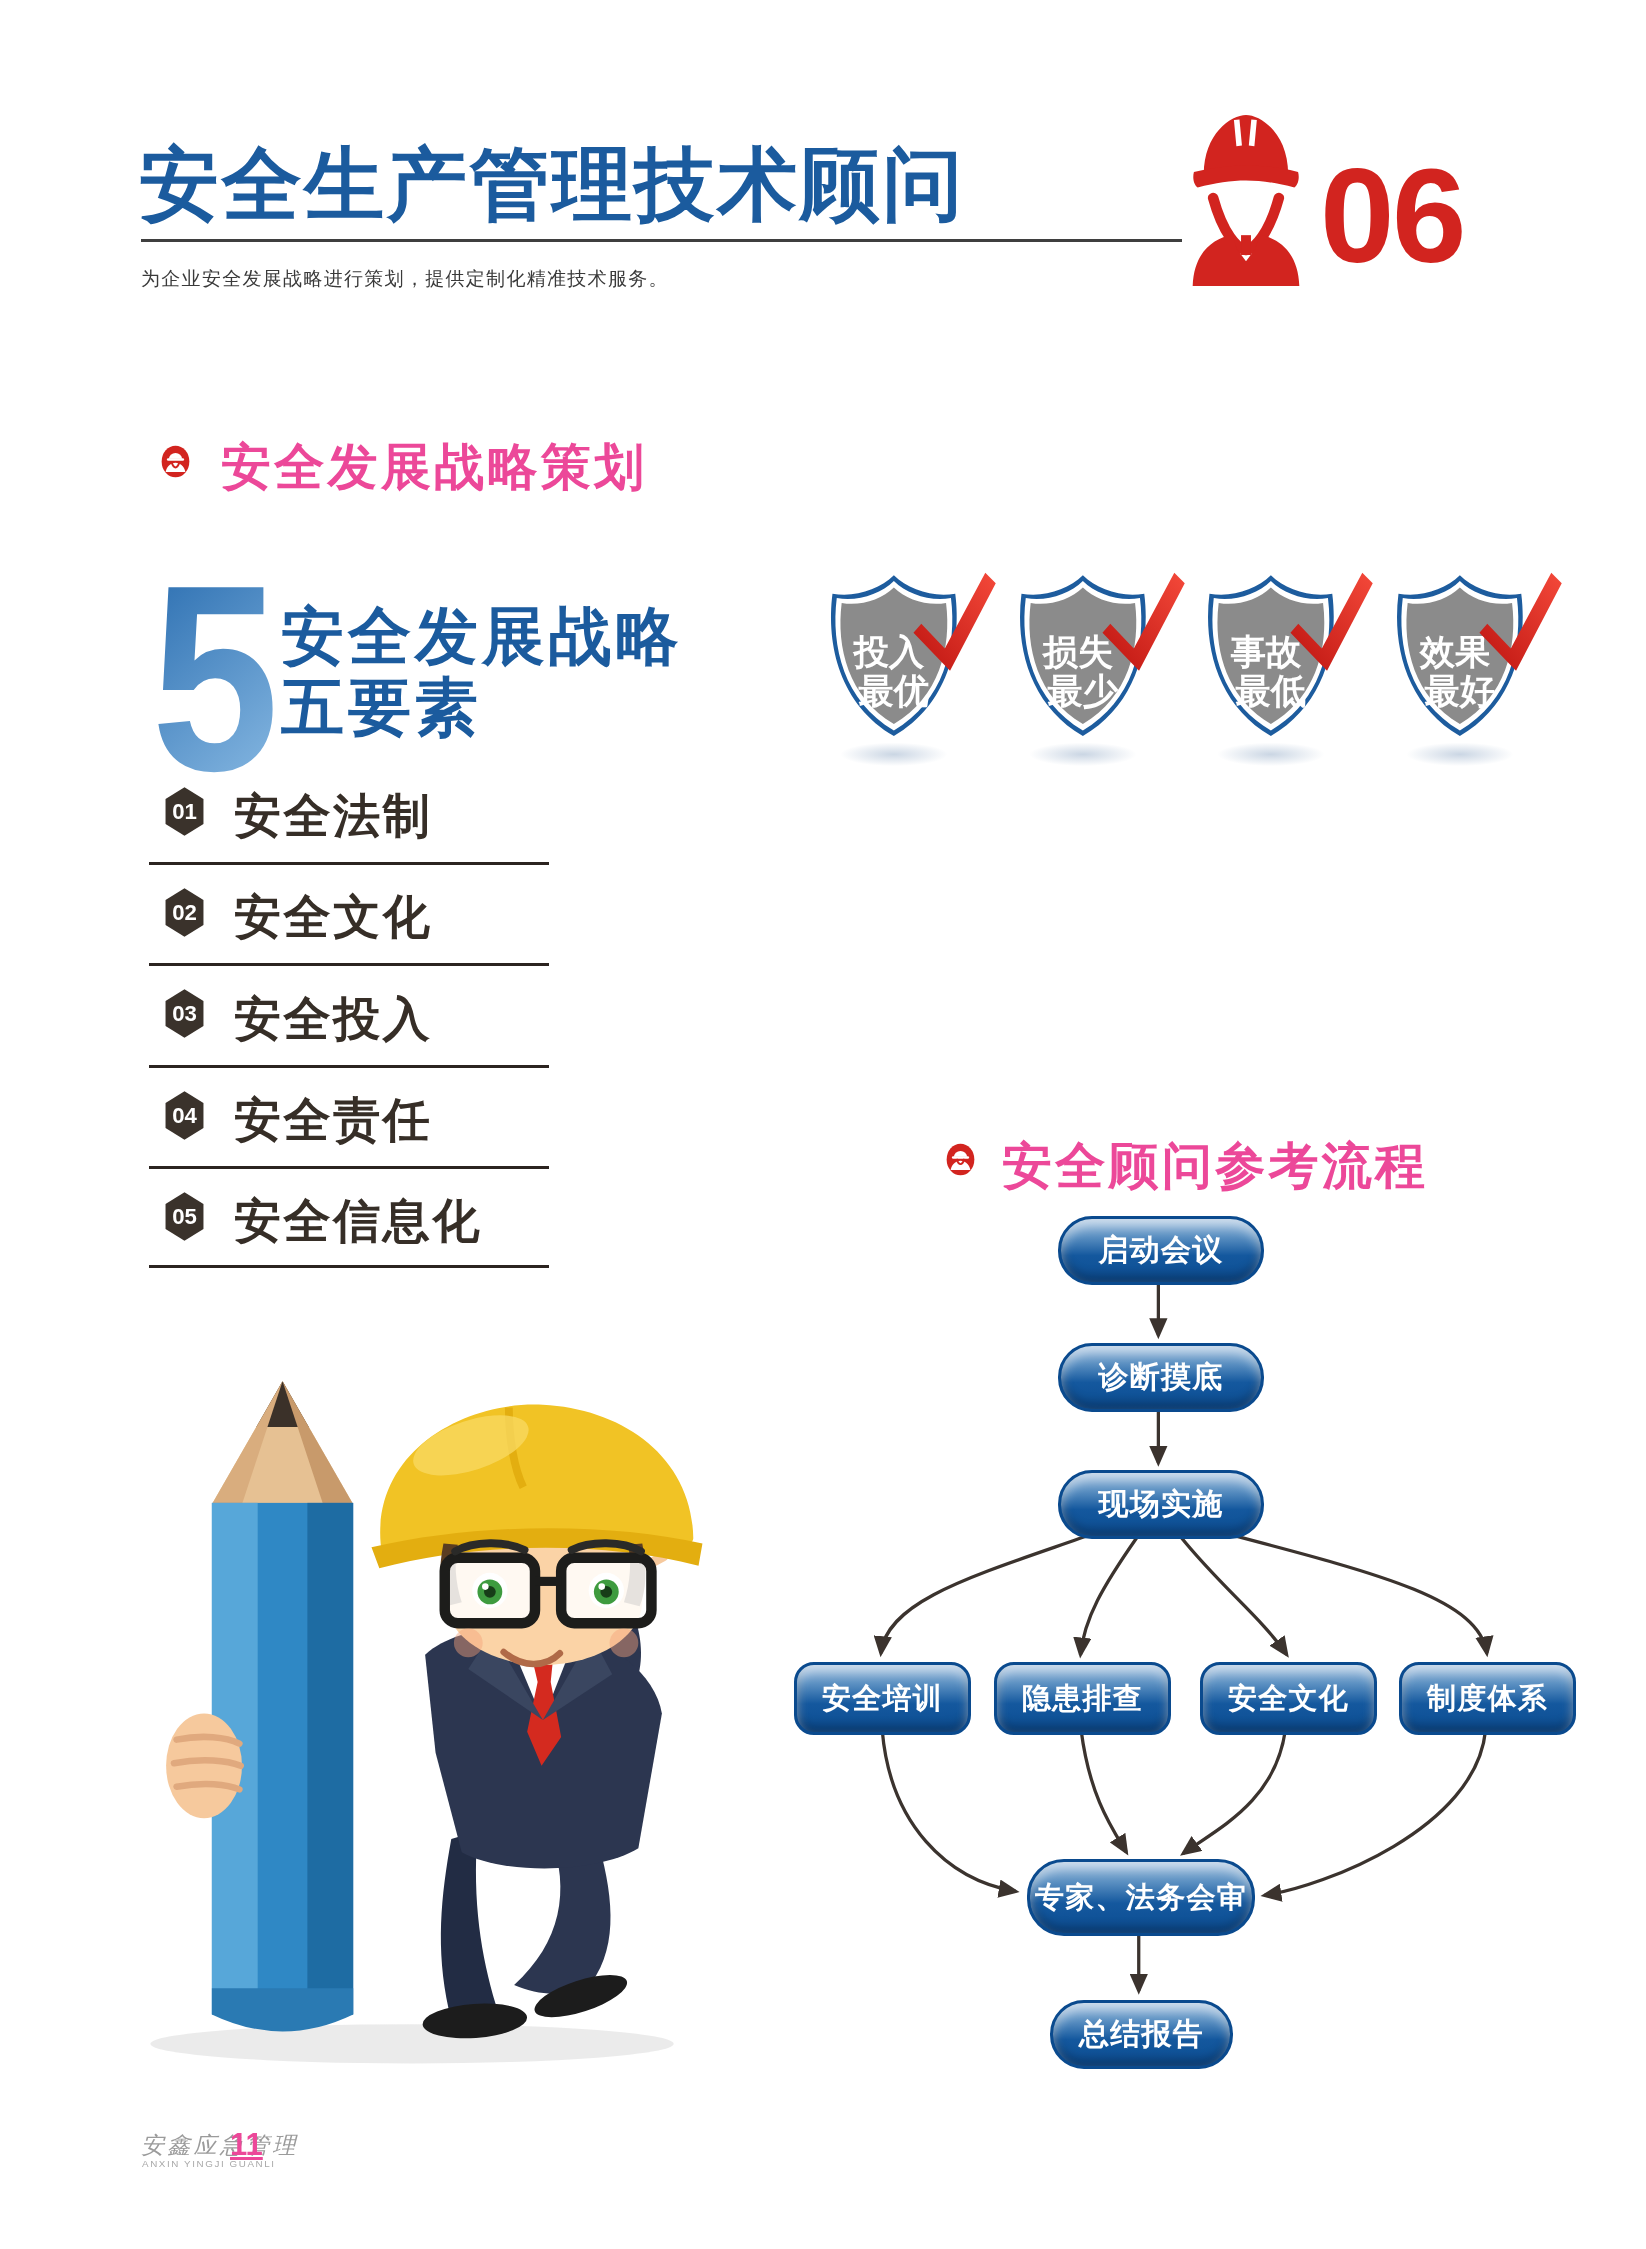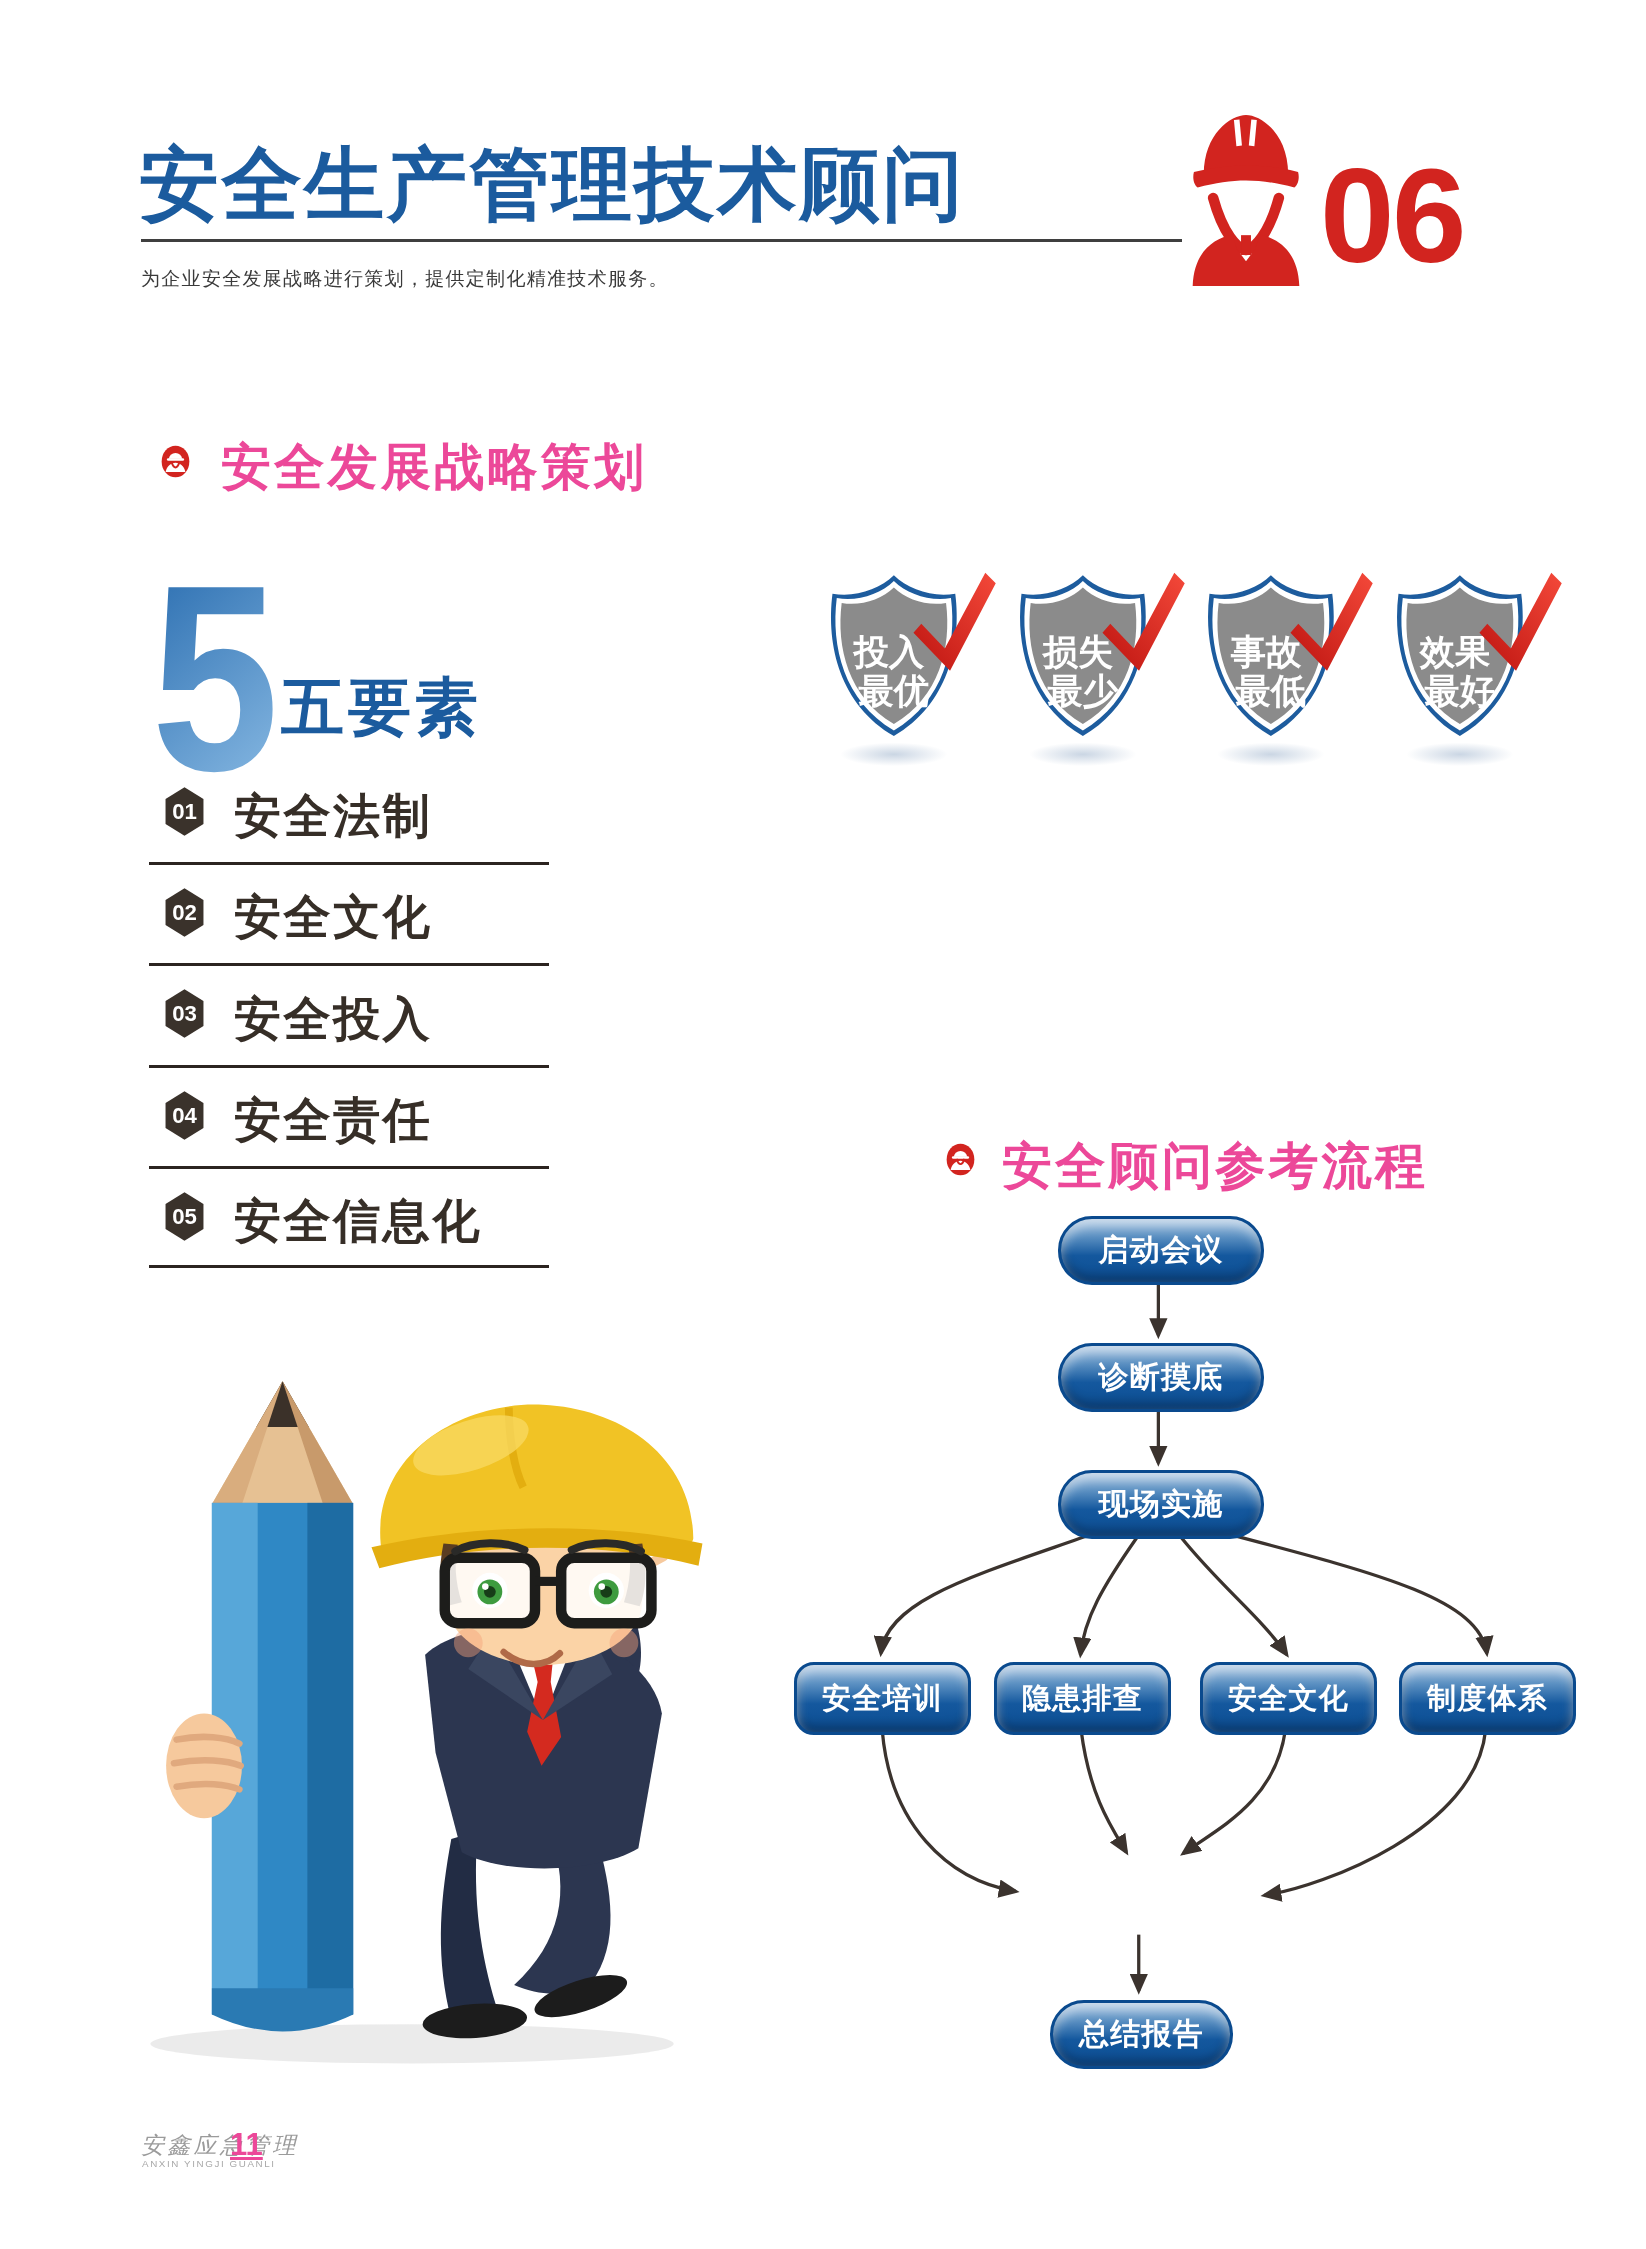--- a/index.html
+++ b/index.html
@@ -82,20 +82,21 @@
     <path d="M12,21 a10,9 0 0 1 20,0 Z" fill="#ffffff"></path>
     <rect x="9" y="20" width="26" height="4" rx="2" fill="#ffffff"></rect>
     <path d="M7,41 C9,31 16,27 22,27 C28,27 35,31 37,41 Z" fill="#ffffff"></path>
     <path d="M16,26 C18,32 20,34 22,34 C24,34 26,32 28,26" stroke="#d2241f" stroke-width="3" fill="none"></path>
   </svg>
   <div class="abs sec-title sec1-title">安全发展战略策划</div>
 
   <svg class="abs" style="left:145px;top:570px" width="141" height="216" viewBox="0 0 215 330">
     <text x="107" y="305" text-anchor="middle" font-family="Liberation Sans, DejaVu Sans, sans-serif" font-size="405" font-weight="bold" fill="url(#grad5)" textLength="195" lengthAdjust="spacingAndGlyphs">5</text>
   </svg>
+  <div class="abs heading-blue hd1">安全发展战略</div>
   <div class="abs heading-blue hd2">五要素</div>
 
   <svg class="abs" style="left:823px;top:561px" width="177" height="209" viewBox="0 0 270 320">
     <g>
       <path d="M108,22 C86,44 48,56 14,50 C4,130 26,220 108,268 C190,220 212,130 202,50 C168,56 130,44 108,22 Z" fill="#1d5c9e"></path>
       <path d="M108,22 C86,44 48,56 14,50 C4,130 26,220 108,268 C190,220 212,130 202,50 C168,56 130,44 108,22 Z" fill="#ffffff" transform="translate(108,145) scale(0.93) translate(-108,-145)"></path>
       <path d="M108,22 C86,44 48,56 14,50 C4,130 26,220 108,268 C190,220 212,130 202,50 C168,56 130,44 108,22 Z" fill="#8b8b8b" transform="translate(108,145) scale(0.85) translate(-108,-145)"></path>
       <ellipse cx="108" cy="296" rx="82" ry="18" fill="url(#reflG)"></ellipse>
       <text text-anchor="middle" font-size="54" font-weight="bold" fill="#ffffff" font-family="Liberation Sans, DejaVu Sans, sans-serif">
         <tspan x="108" y="158">投入</tspan>
@@ -275,20 +276,21 @@
 
   <div class="flow-node" style="left:1058px;top:1216px;width:200px;height:63px">启动会议</div>
   <div class="flow-node" style="left:1058px;top:1343px;width:200px;height:63px">诊断摸底</div>
   <div class="flow-node" style="left:1058px;top:1470px;width:200px;height:63px">现场实施</div>
 
   <div class="flow-node flow-branch" style="left:794px;top:1662px;width:171px;height:67px">安全培训</div>
   <div class="flow-node flow-branch" style="left:994px;top:1662px;width:171px;height:67px">隐患排查</div>
   <div class="flow-node flow-branch" style="left:1200px;top:1662px;width:171px;height:67px">安全文化</div>
   <div class="flow-node flow-branch" style="left:1399px;top:1662px;width:171px;height:67px">制度体系</div>
 
+  <div class="flow-node flow-review" style="left:1027px;top:1859px;width:222px;height:71px">专家、法务会审</div>
   <div class="flow-node" style="left:1050px;top:2000px;width:177px;height:63px">总结报告</div>
 
   <div class="abs footer-logo-cn">安鑫应急管理</div>
   <div class="abs footer-logo-en">ANXIN YINGJI GUANLI</div>
   <div class="abs footer-page">11</div>
 
 </div>
 
 
 </body></html>

